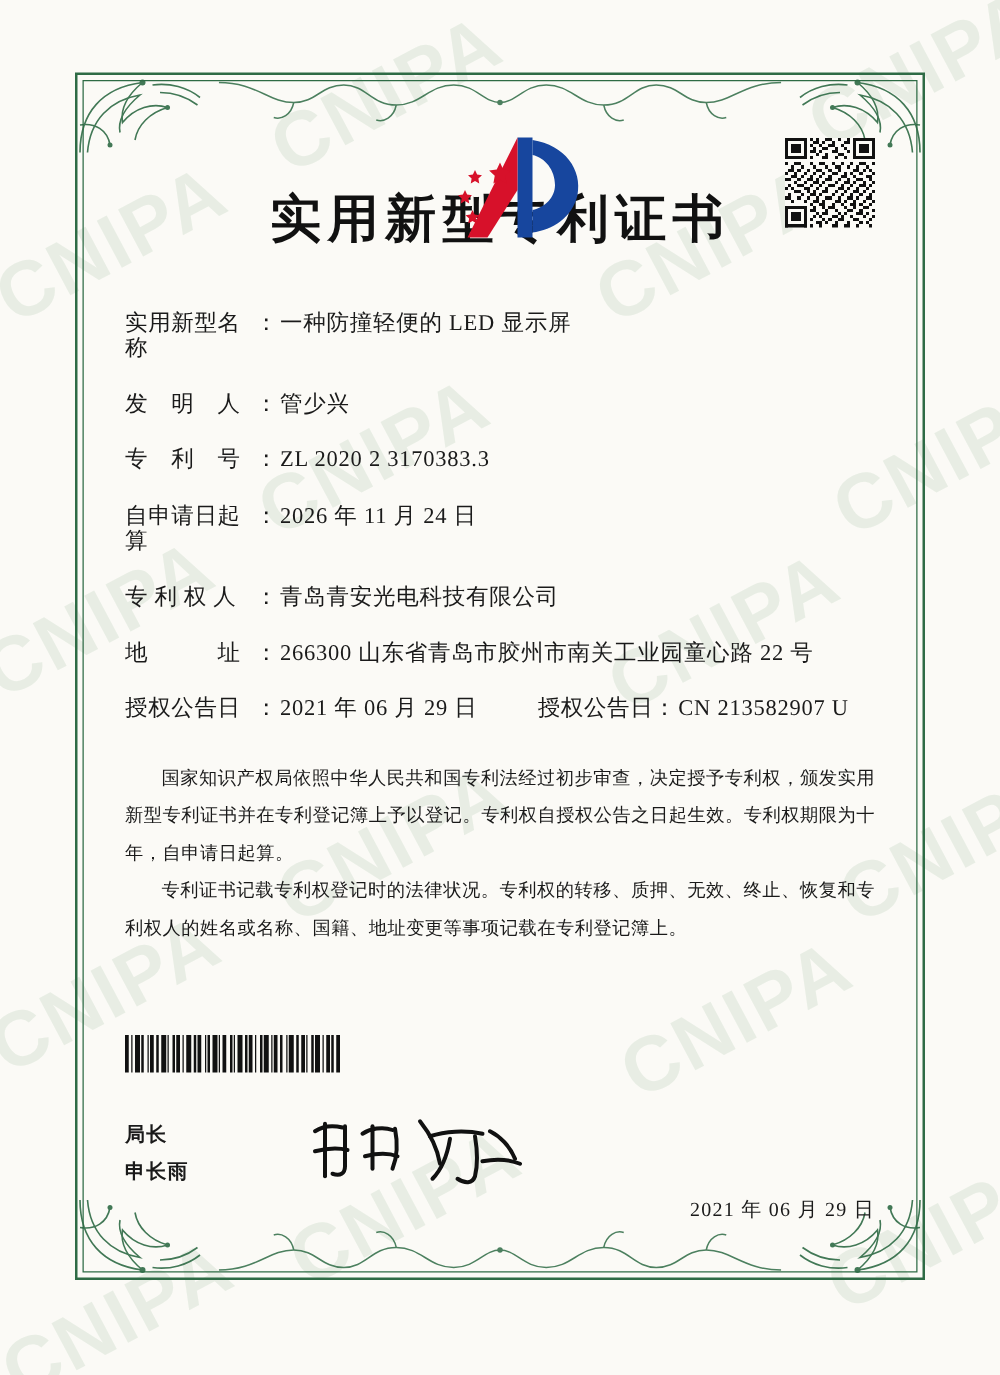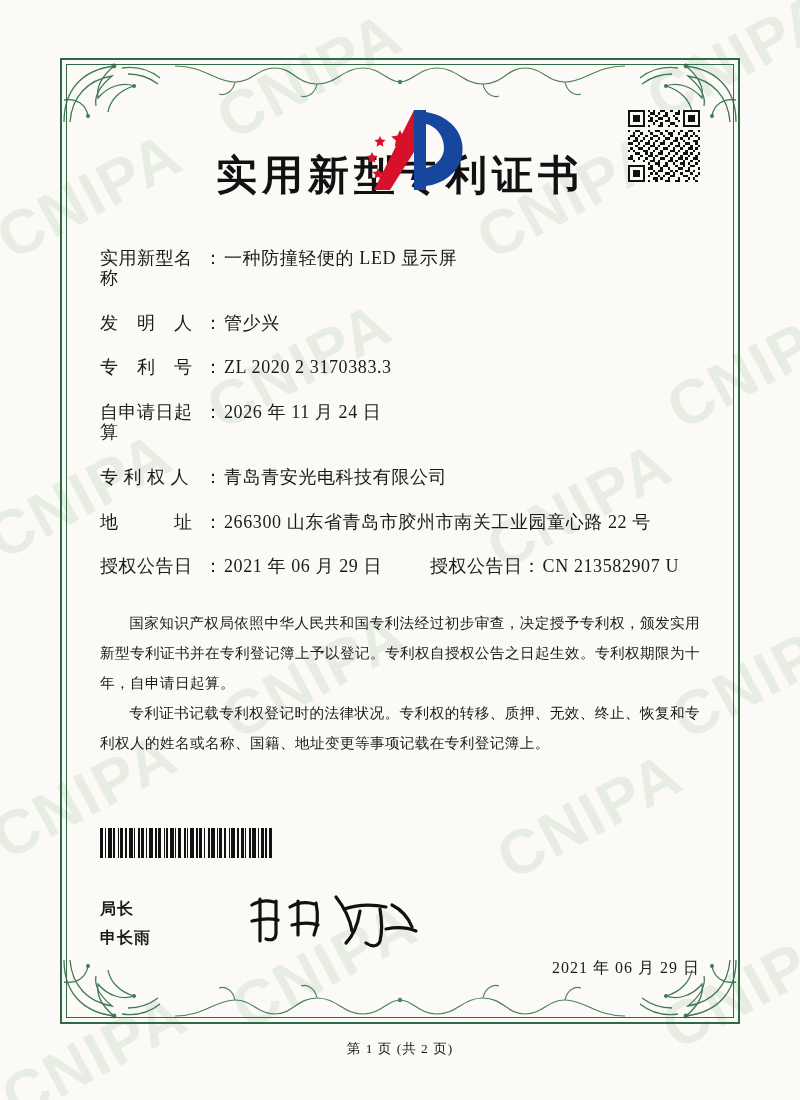--- a/index.html
+++ b/index.html
@@ -711,15 +711,14 @@
       <path d="M104 24 C116 20 132 19 146 22"></path>
       <path d="M120 26 C118 38 114 50 106 58"></path>
       <path d="M140 24 C142 36 142 48 140 56 C138 62 132 62 126 58"></path>
       <path d="M152 20 C160 24 168 32 172 42"></path>
       <path d="M146 44 C156 42 166 42 176 46"></path>
     </svg>
   </div>
 
   <div class="issue-date">2021 年 06 月 29 日</div>
 
-  <div class="page-num">第 1 页 (共 2 页)</div>
 
 </div>
 
 </body></html>

